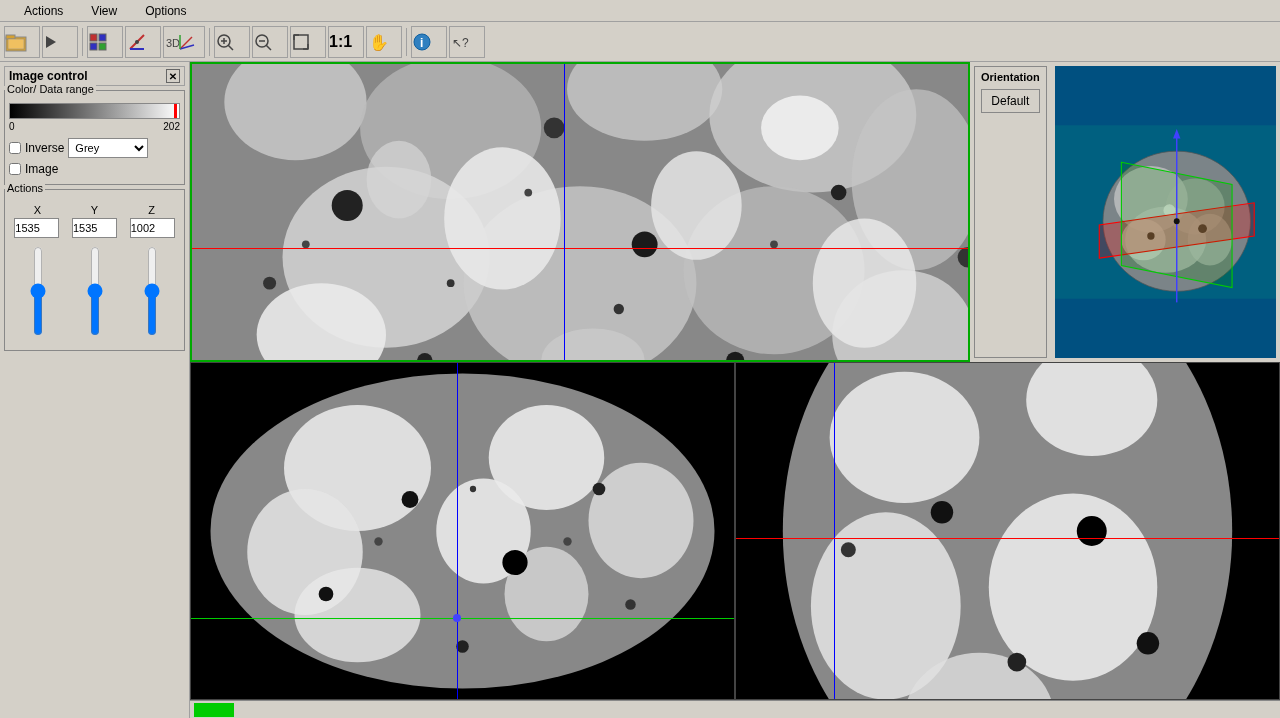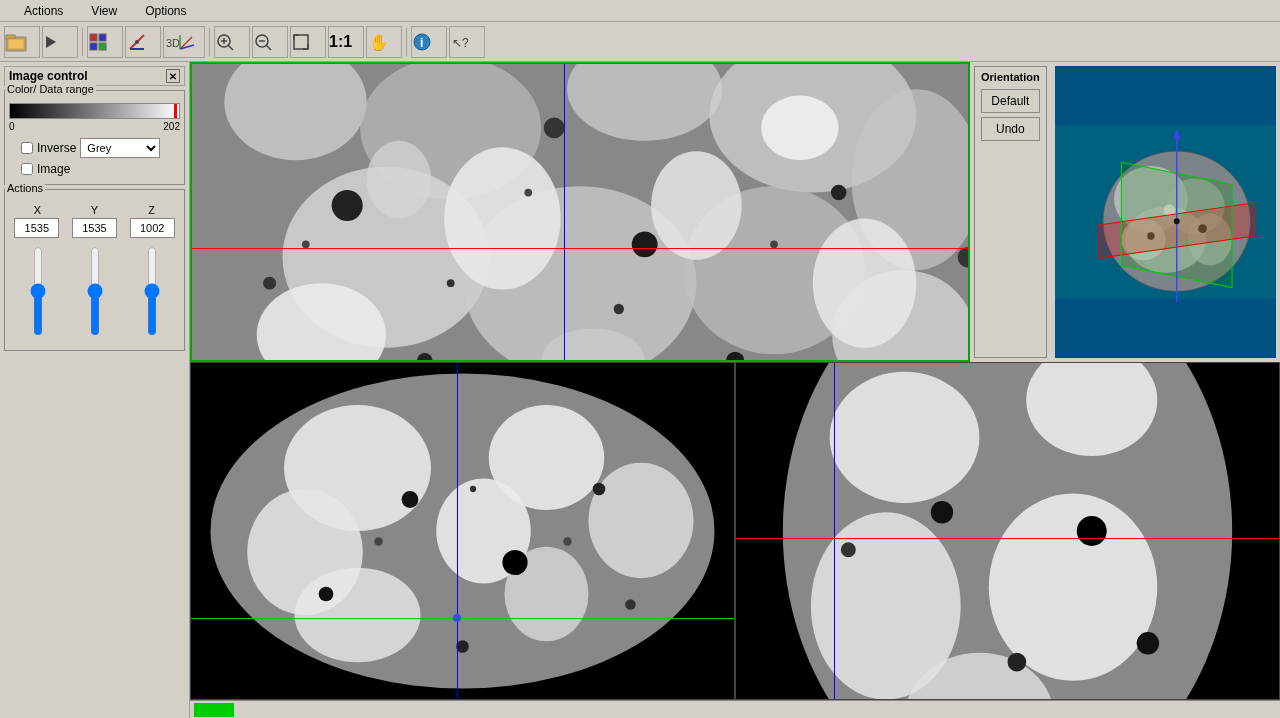--- a/index.html
+++ b/index.html
@@ -129,21 +129,21 @@
       display: flex;
       justify-content: space-between;
       font-size: 10px;
     }
 
     
     .checkbox-row {
       display: flex;
       align-items: center;
       gap: 4px;
-      margin: 4px 12px;
+      margin: 4px 0;
       font-size: 12px;
     }
     .checkbox-row input[type=checkbox] { width: 12px; height: 12px; }
     select {
       height: 20px;
       background: white;
       border: 1px solid #888;
       font-size: 11px;
       padding: 0 2px;
       width: 80px;
@@ -161,21 +161,21 @@
     .position-inputs {
       display: flex;
       justify-content: space-around;
       gap: 2px;
     }
     .pos-input {
       width: 45px;
       height: 20px;
       border: 1px solid #888;
       background: white;
-      text-align: center;
+      text-align: left;
       font-size: 11px;
     }
 
     .sliders-row {
       display: flex;
       justify-content: space-around;
       align-items: flex-start;
       margin-top: 8px;
       height: 100px;
     }
@@ -521,21 +521,20 @@
 
         <div class="crosshair-h" style="top: 62%;"></div>
         <div class="crosshair-v" style="left: 48%;"></div>
       </div>
 
       <div class="orientation-panel">
         <div class="orientation-box">
           <div class="orientation-title">Orientation</div>
           <div class="orientation-buttons">
             <button class="orient-btn">Default</button>
-            <button class="orient-btn">Undo</button>
           </div>
         </div>
 
         <div class="orientation-3d">
           <svg width="100%" height="100%" viewBox="0 0 300 235">
 
             <rect width="300" height="235" fill="#006080"></rect>
 
             <ellipse cx="165" cy="130" rx="100" ry="95" fill="#888" opacity="0.9"></ellipse>
 

